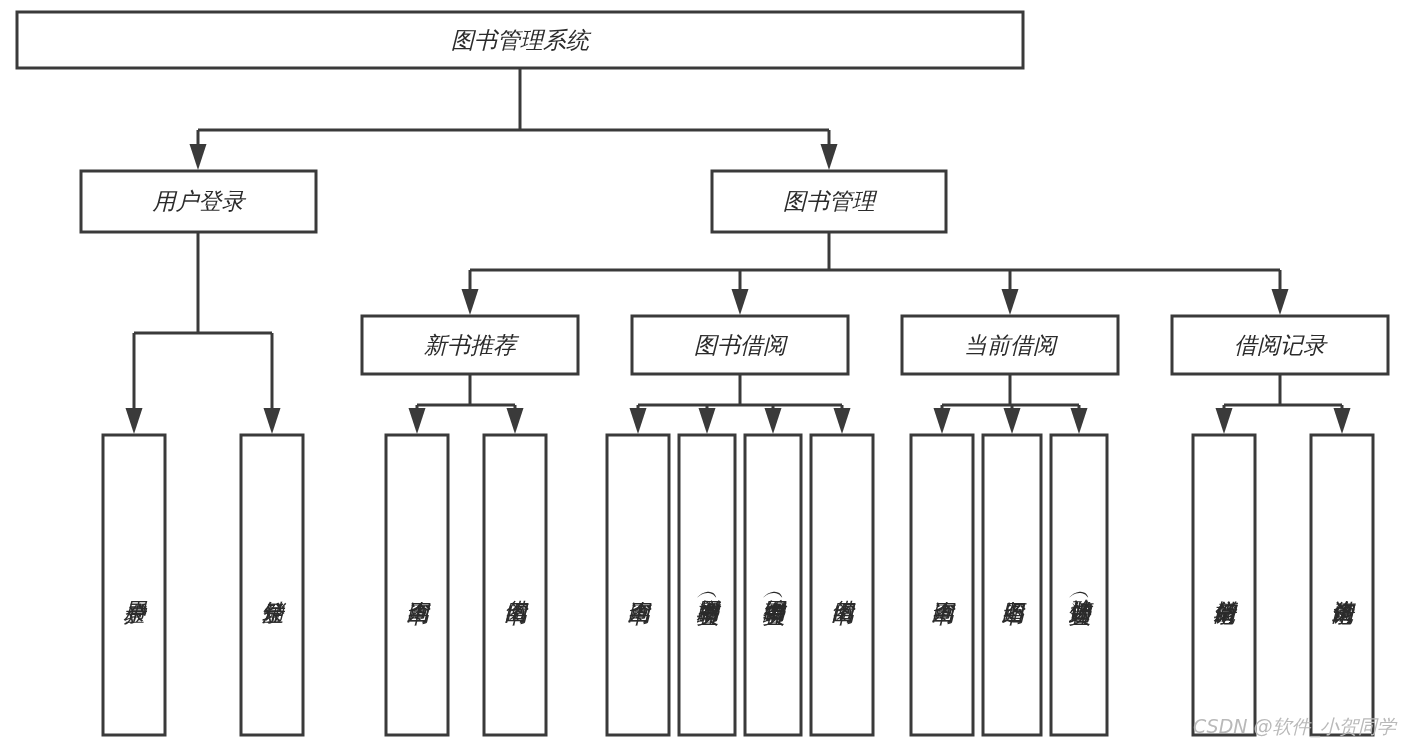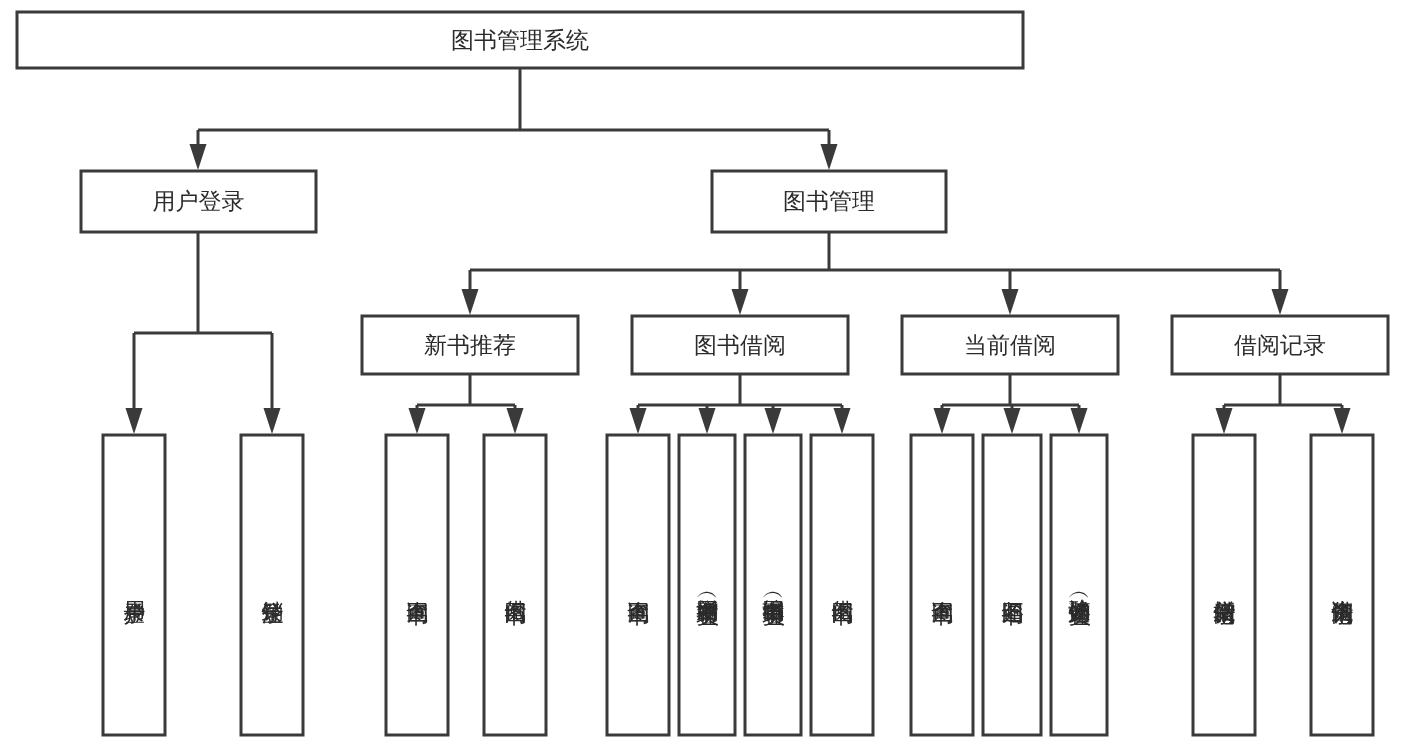--- a/index.html
+++ b/index.html
@@ -10,20 +10,21 @@
   }
   body {
     font-family: "DejaVu Sans", "Liberation Sans", sans-serif;
   }
   #diagram-root {
     position: relative;
     width: 1405px;
     height: 747px;
     background: #ffffff;
     overflow: hidden;
+    font-style: italic;
   }
   svg.diagram-canvas {
     position: absolute;
     left: 0;
     top: 0;
     width: 1405px;
     height: 747px;
     display: block;
   }
   .node-box {
@@ -210,13 +211,14 @@
       <div class="node-label-v" style="left: 607px; top: 435px; width: 62px; height: 300px;">查询图书</div>
       <div class="node-label-v" style="left: 679px; top: 435px; width: 56px; height: 300px;">新增图书（管理员）</div>
       <div class="node-label-v" style="left: 745px; top: 435px; width: 56px; height: 300px;">编辑图书（管理员）</div>
       <div class="node-label-v" style="left: 811px; top: 435px; width: 62px; height: 300px;">借阅图书</div>
       <div class="node-label-v" style="left: 911px; top: 435px; width: 62px; height: 300px;">查询图书</div>
       <div class="node-label-v" style="left: 983px; top: 435px; width: 58px; height: 300px;">归还图书</div>
       <div class="node-label-v" style="left: 1051px; top: 435px; width: 56px; height: 300px;">确认归还（管理员）</div>
       <div class="node-label-v" style="left: 1193px; top: 435px; width: 62px; height: 300px;">新增借阅记录</div>
       <div class="node-label-v" style="left: 1311px; top: 435px; width: 62px; height: 300px;">查询借阅记录</div>
     </div>
+  <div class="watermark" id="watermark" style="left: 1193px; top: 714px;">CSDN @软件_小贺同学</div>
 </div>
 
 </body></html>

